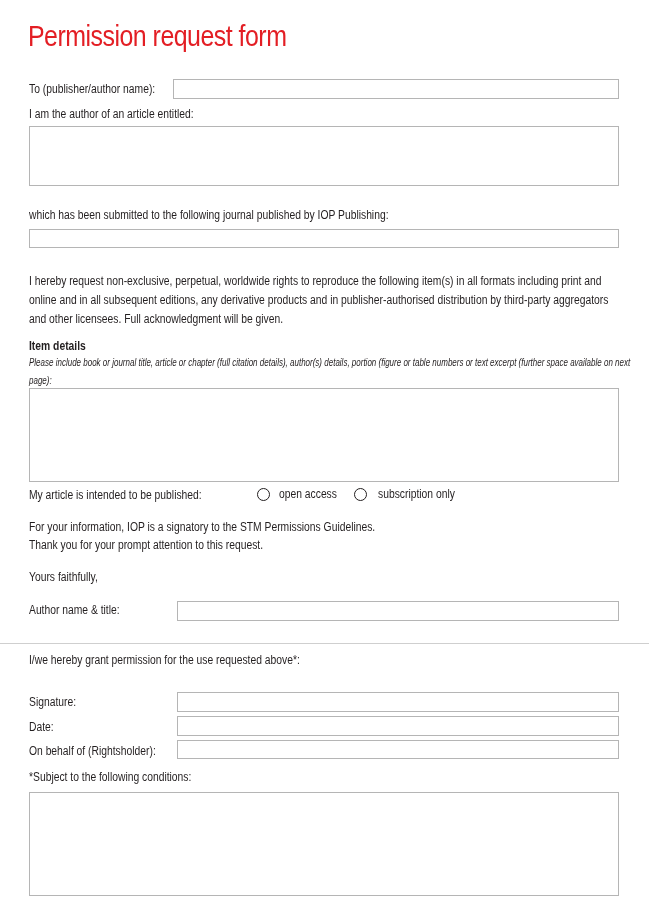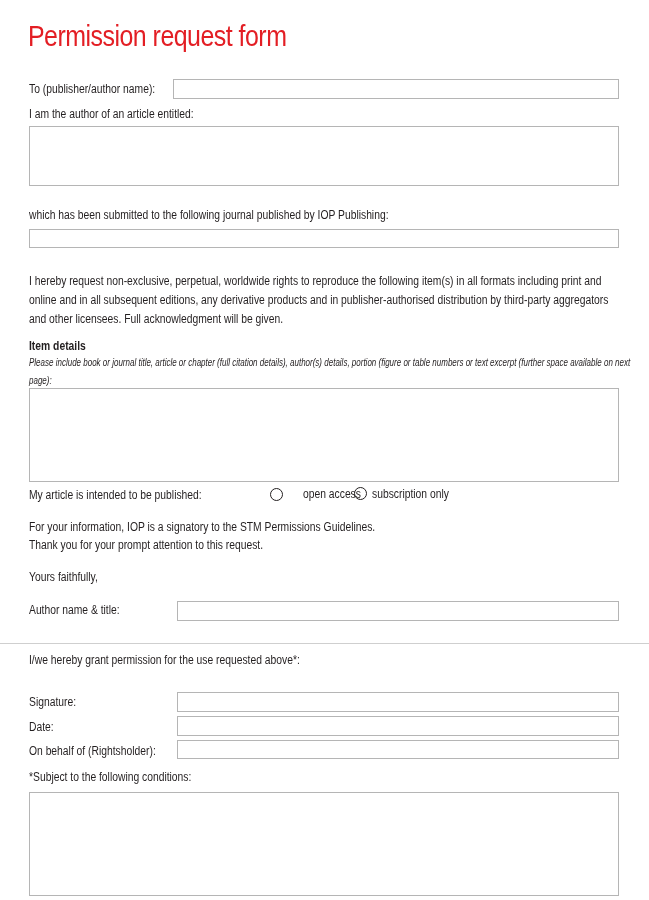--- a/index.html
+++ b/index.html
@@ -30,25 +30,25 @@
 <div class="abs txt" style="left:29px; top:208px;">which has been submitted to the following journal published by IOP Publishing:</div>
 <div class="abs field" style="left:29px; top:229px; width:590px; height:19px;"></div>
 
 <div class="abs para" style="left:29px; top:272px;">I hereby request non-exclusive, perpetual, worldwide rights to reproduce the following item(s) in all formats including print and online and in all subsequent editions, any derivative products and in publisher-authorised distribution by third-party aggregators and other licensees.  Full acknowledgment will be given.</div>
 
 <div class="abs txt bold" style="left:29px; top:339px;">Item details</div>
 <div class="abs italic" style="left:29px; top:354px;">Please include book or journal title, article or chapter (full citation details), author(s) details, portion (figure or table numbers or text excerpt (further space available on next page):</div>
 <div class="abs field" style="left:29px; top:388px; width:590px; height:94px;"></div>
 
 <div class="abs txt" style="left:29px; top:488px;">My article is intended to be published:</div>
-<div class="abs" style="left:258px; top:487px; display:flex; align-items:center; gap:20px;padding-left:12px;">
+<div class="abs" style="left:245px; top:487px; display:flex; align-items:center; gap:9px;padding-left:12px;">
   <span class="radio"></span>
   <span class="txt" style="position:relative;">open access</span>
 </div>
-<div class="abs" style="left:354px; top:487px; display:flex; gap:5px;">
+<div class="abs" style="left:354px; top:487px; display:flex; align-items:center; gap:11px;">
   <span class="radio"></span>
   <span class="txt" style="position:relative;">subscription only</span>
 </div>
 
 <div class="abs txt" style="left:29px; top:520px;">For your information, IOP is a signatory to the STM Permissions Guidelines.</div>
 <div class="abs txt" style="left:29px; top:538px;">Thank you for your prompt attention to this request.</div>
 <div class="abs txt" style="left:29px; top:570px;">Yours faithfully,</div>
 <div class="abs txt" style="left:29px; top:603px;">Author name &amp; title:</div>
 <div class="abs field" style="left:177px; top:601px; width:442px; height:20px;"></div>
 

